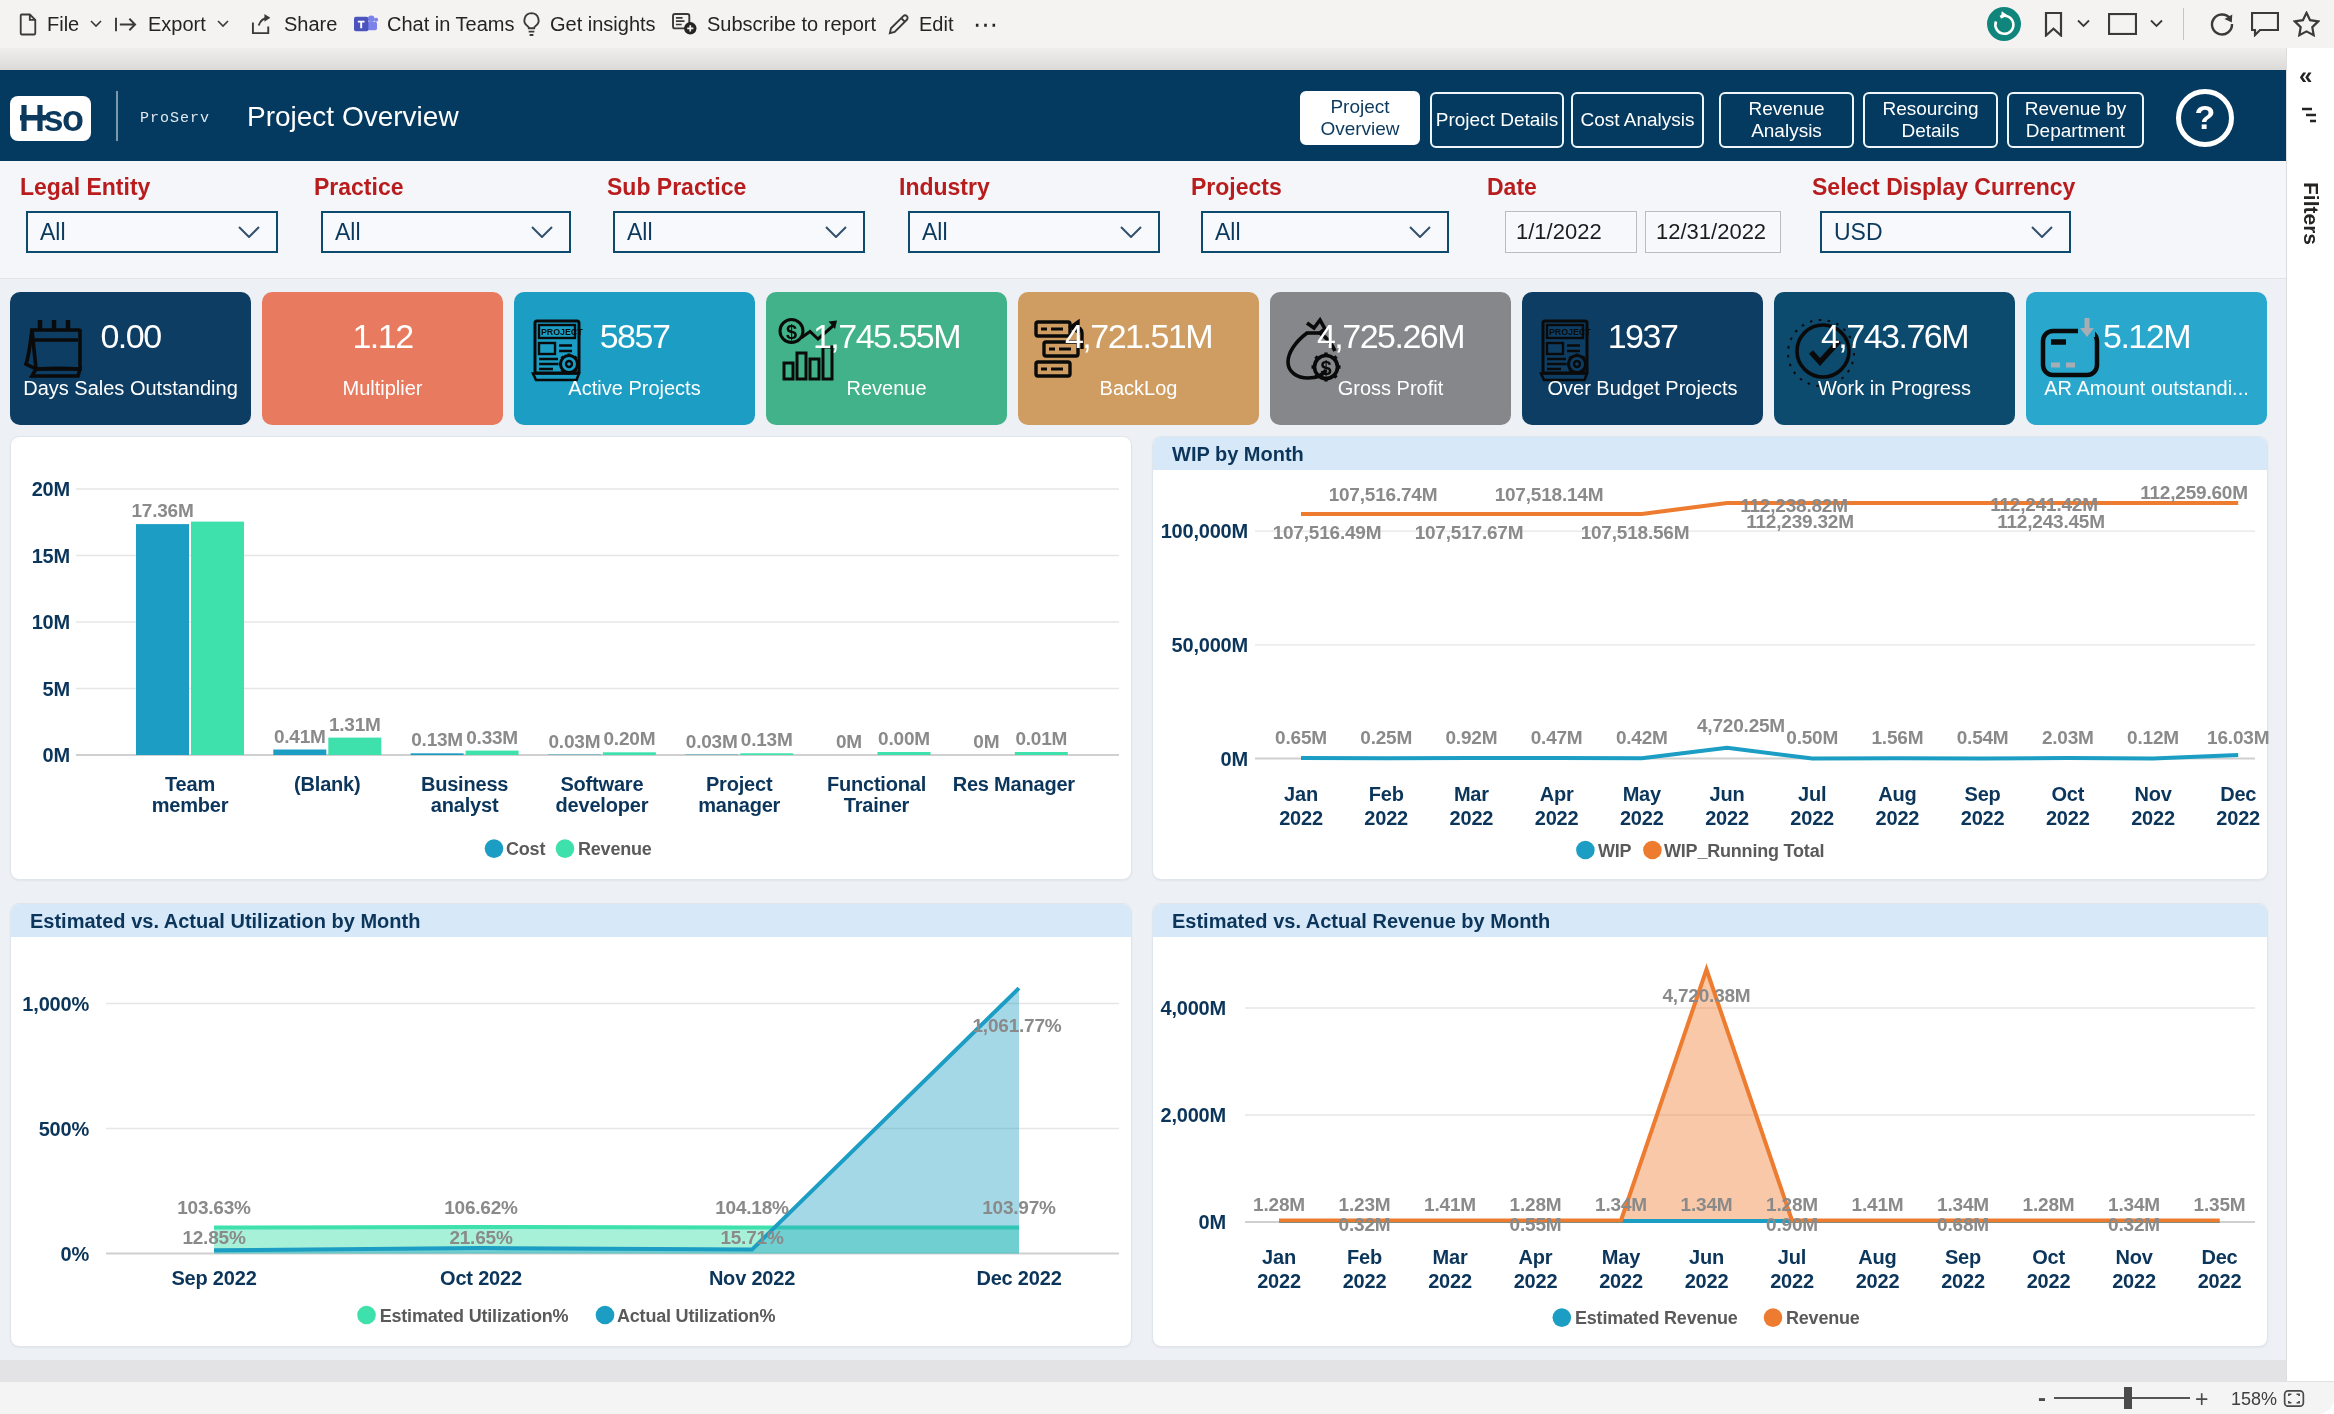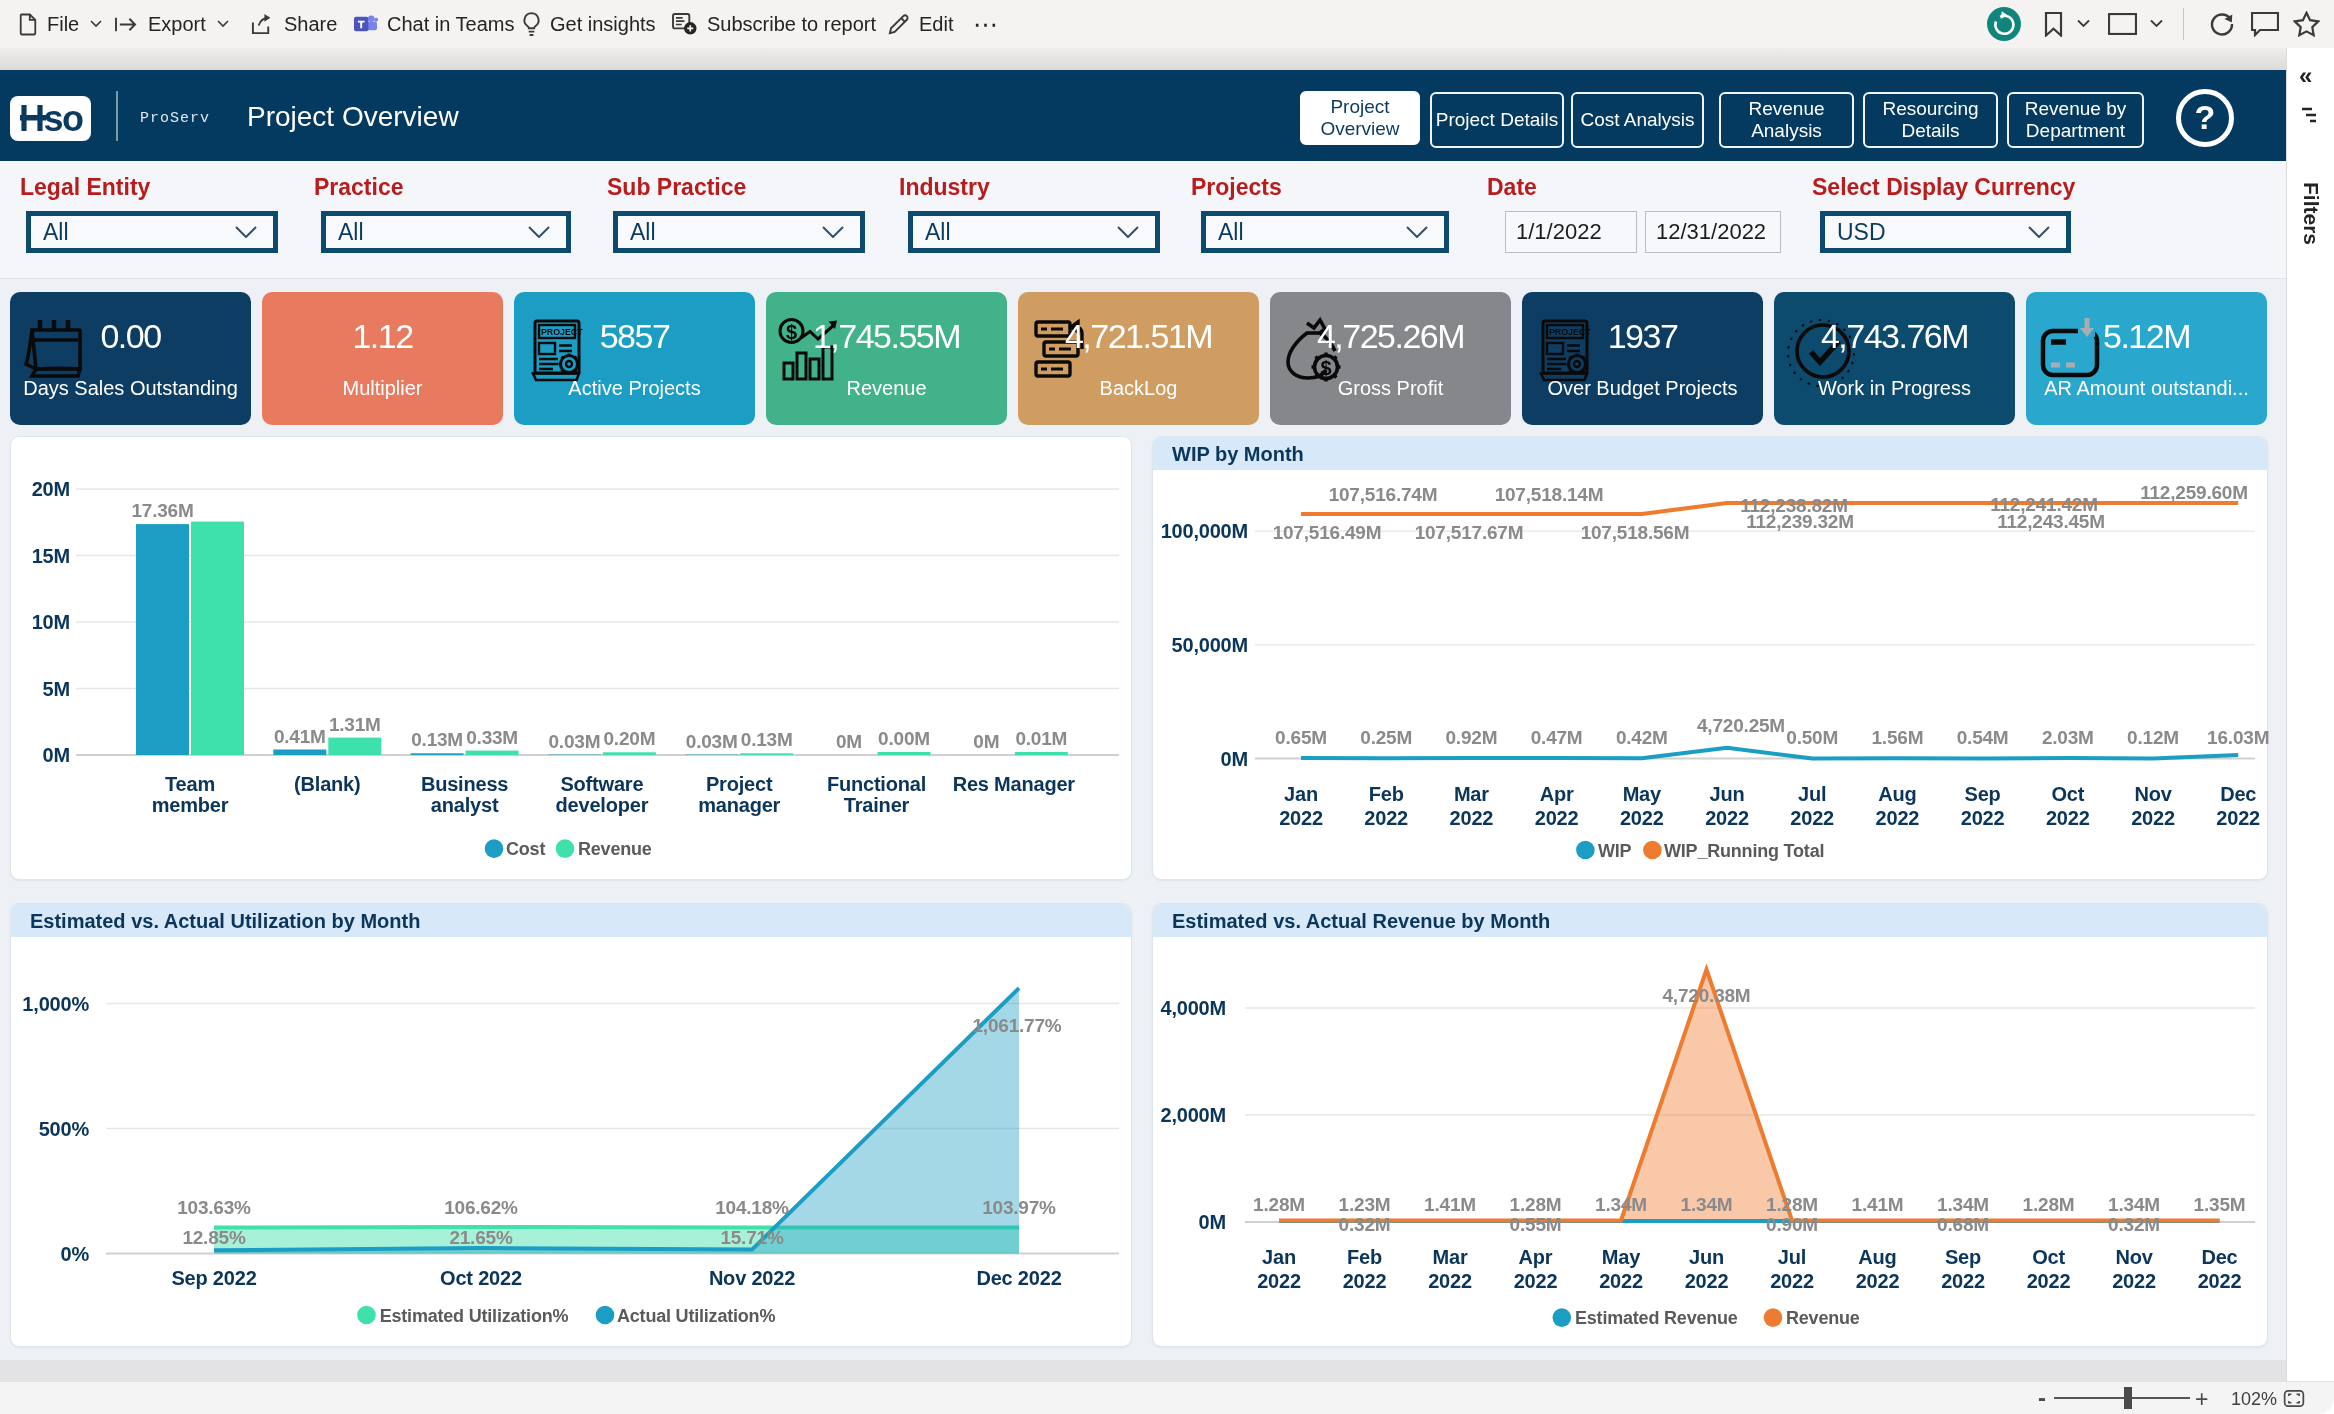--- a/index.html
+++ b/index.html
@@ -11,21 +11,21 @@
 .header{left:0;top:70px;width:2286px;height:91px;background:#043a5f}
 .logo{position:absolute;left:10px;top:26px;width:81px;height:45px;background:#fff;border-radius:8px}
 .hr-div{position:absolute;left:116px;top:21px;width:2px;height:50px;background:#7d97ab}
 .proserv{position:absolute;left:140px;top:40px;color:#dfe8f0;font-size:15px;letter-spacing:1px;font-family:"Liberation Mono",monospace}
 .htitle{position:absolute;left:247px;top:31px;color:#fff;font-size:28px}
 .navbtn{position:absolute;border:2px solid #eef5fb;border-radius:6px;color:#fff;font-size:19px;line-height:22px;display:flex;align-items:center;justify-content:center;text-align:center;top:22px;height:56px}
 .navbtn.active{background:#fff;color:#0c3a5e;border-color:#fff;top:21px;height:54px}
 .helpc{position:absolute;left:2176px;top:19px;width:58px;height:58px;border:5px solid #fff;border-radius:50%;color:#fff;font-size:34px;font-weight:700;display:flex;align-items:center;justify-content:center}
 .fband{left:0;top:161px;width:2286px;height:118px;background:#f4f6fa;border-bottom:1px solid #e4e4e7}
 .flabel{position:absolute;top:13px;font-size:23px;font-weight:700;color:#b91c1c}
-.fbox{position:absolute;top:50px;height:42px;background:#f7f9fc;border:5px solid #0c4a6e;font-size:23px;color:#0c3a5e;display:flex;align-items:center;padding:0 16px 0 12px;justify-content:space-between}
+.fbox{position:absolute;top:50px;height:42px;background:#f7f9fc;border:2px solid #0c4a6e;font-size:23px;color:#0c3a5e;display:flex;align-items:center;padding:0 16px 0 12px;justify-content:space-between}
 .dbox{position:absolute;top:50px;height:42px;background:#f6f8fb;border:1px solid #b8bcc4;font-size:22px;color:#1c1c1c;display:flex;align-items:center;padding:0 10px}
 .content{left:0;top:279px;width:2286px;height:1081px;background:#edf0f4}
 .card{position:absolute;top:292px;width:241px;height:133px;border-radius:10px;color:#fff}
 .card .num{position:absolute;left:0;right:0;top:27px;text-align:center;font-size:34px;line-height:34px;letter-spacing:-1.5px}
 .card .lbl{position:absolute;left:0;right:0;top:85px;text-align:center;font-size:20px;font-weight:400;white-space:nowrap}
 .card svg{position:absolute;left:12px;top:24px}
 .panel{position:absolute;background:#fff;border:1px solid #dfe5ec;border-radius:9px;box-shadow:0 1px 2px rgba(0,0,0,.05)}
 .ptitle{position:absolute;left:0;top:0;right:0;height:33px;background:#d7e9f8;border-radius:8px 8px 0 0;font-size:20px;font-weight:700;color:#0b355a;line-height:34px;padding-left:19px}
 .scrollband{left:0;top:1360px;width:2286px;height:21px;background:#e3e3e5}
 .bottombar{left:0;top:1381px;width:2334px;height:33px;background:#f4f4f4;border-top:1px solid #e2e2e2}
@@ -524,21 +524,21 @@
       <circle cx="620.0" cy="413.6" r="9.3" fill="#ee7c30"></circle>
       <text x="633.0" y="420.0" font-size="18" fill="#5a5a5a" text-anchor="start" font-weight="700" letter-spacing="-0.2">Revenue</text>
     </svg>
   </div>
 <div class="abs scrollband"></div>
 <div class="abs bottombar">
     <span class="abs" style="left:2038px;top:2px;font-size:24px;color:#4a4a4a;font-weight:700">-</span>
     <div class="abs" style="left:2054px;top:15px;width:136px;height:2px;background:#555"></div>
     <div class="abs" style="left:2124px;top:5px;width:8px;height:22px;background:#4a4a4a"></div>
     <span class="abs" style="left:2195px;top:4px;font-size:23px;color:#4a4a4a">+</span>
-    <span class="abs" style="left:2231px;top:7px;font-size:18px;color:#3f3f3f">102%</span>
+    <span class="abs" style="left:2231px;top:7px;font-size:18px;color:#3f3f3f">158%</span>
     <svg class="abs" style="left:2283px;top:8px" width="22" height="17" viewBox="0 0 24 20">
       <rect x="1" y="1" width="22" height="18" rx="4" fill="none" stroke="#4a4a4a" stroke-width="2"></rect>
       <path d="M6 7v-2h3M18 7v-2h-3M6 13v2h3M18 13v2h-3" fill="none" stroke="#4a4a4a" stroke-width="2"></path>
     </svg>
   </div>
 <div class="abs" style="left:2316px;top:1396px;width:18px;height:18px;background:#fff"></div>
 <div class="abs" style="left:2310px;top:1382px;width:24px;height:32px;background:#f4f4f4;border-bottom-right-radius:16px"></div>
 <div class="abs sidebar">
     <div style="position:absolute;left:12px;top:14px;font-size:24px;color:#252423;font-weight:700">«</div>
     <svg style="position:absolute;left:13px;top:58px" width="20" height="18" viewBox="0 0 20 18">

